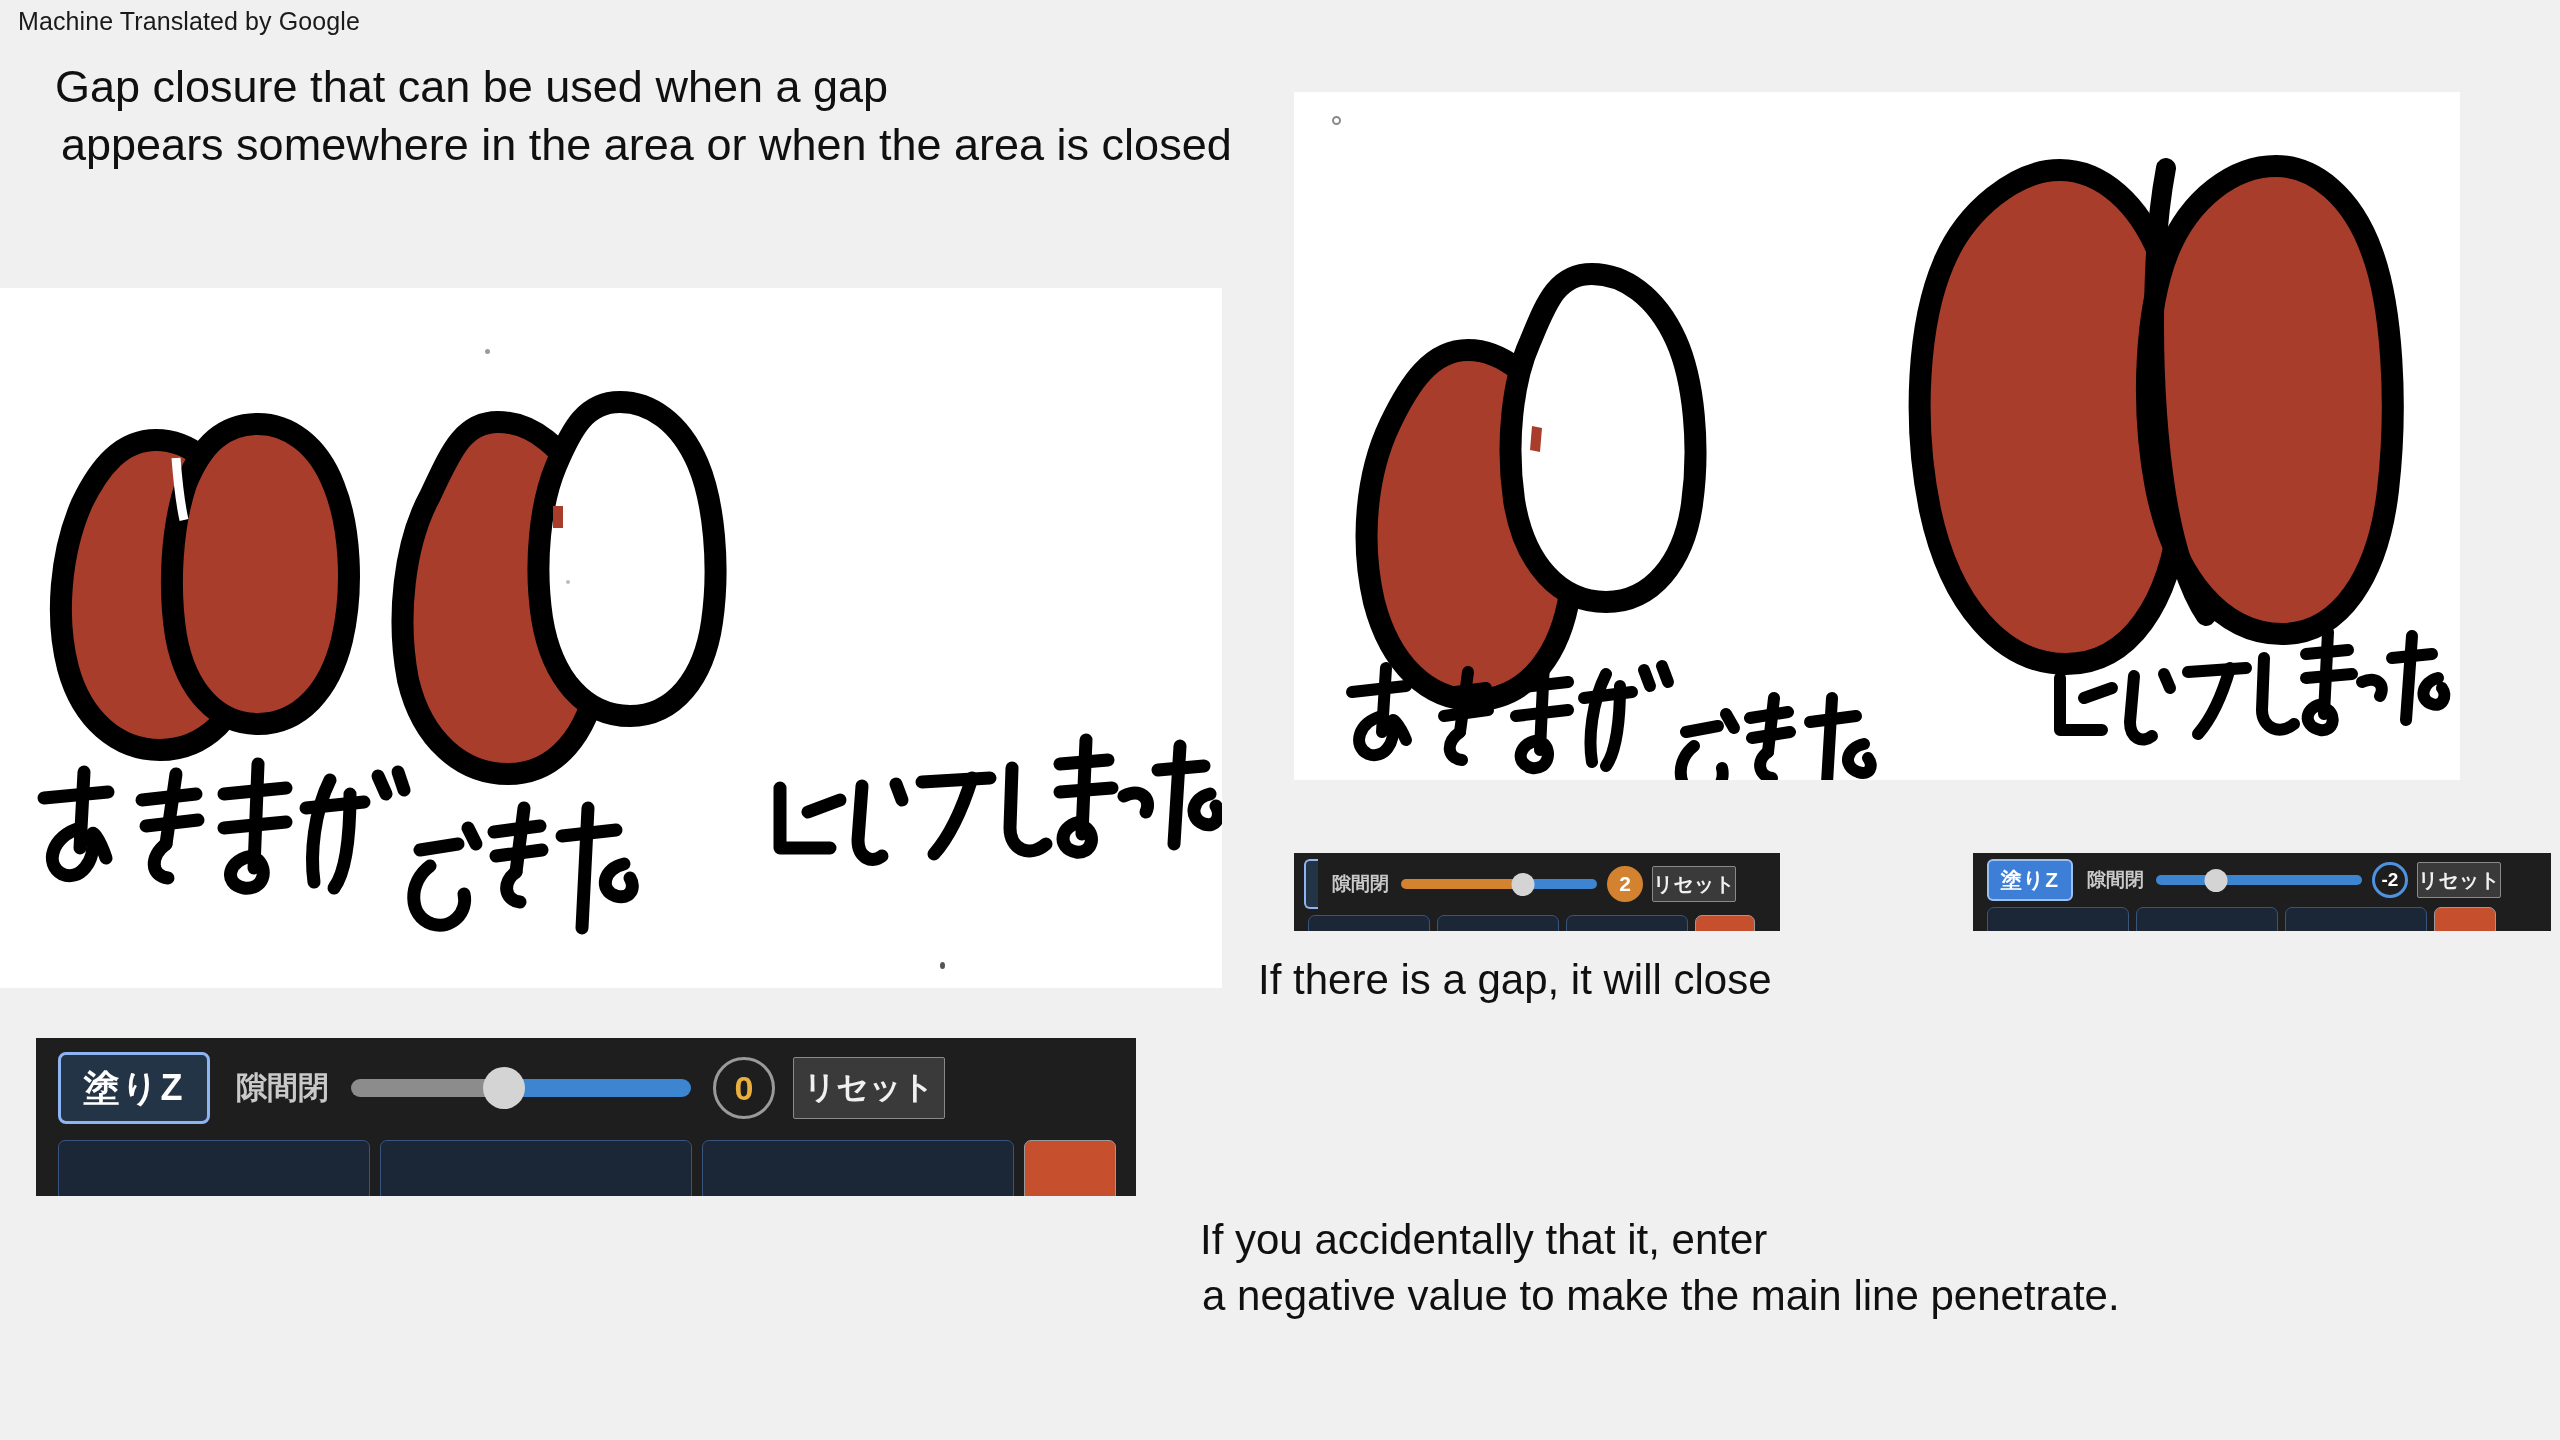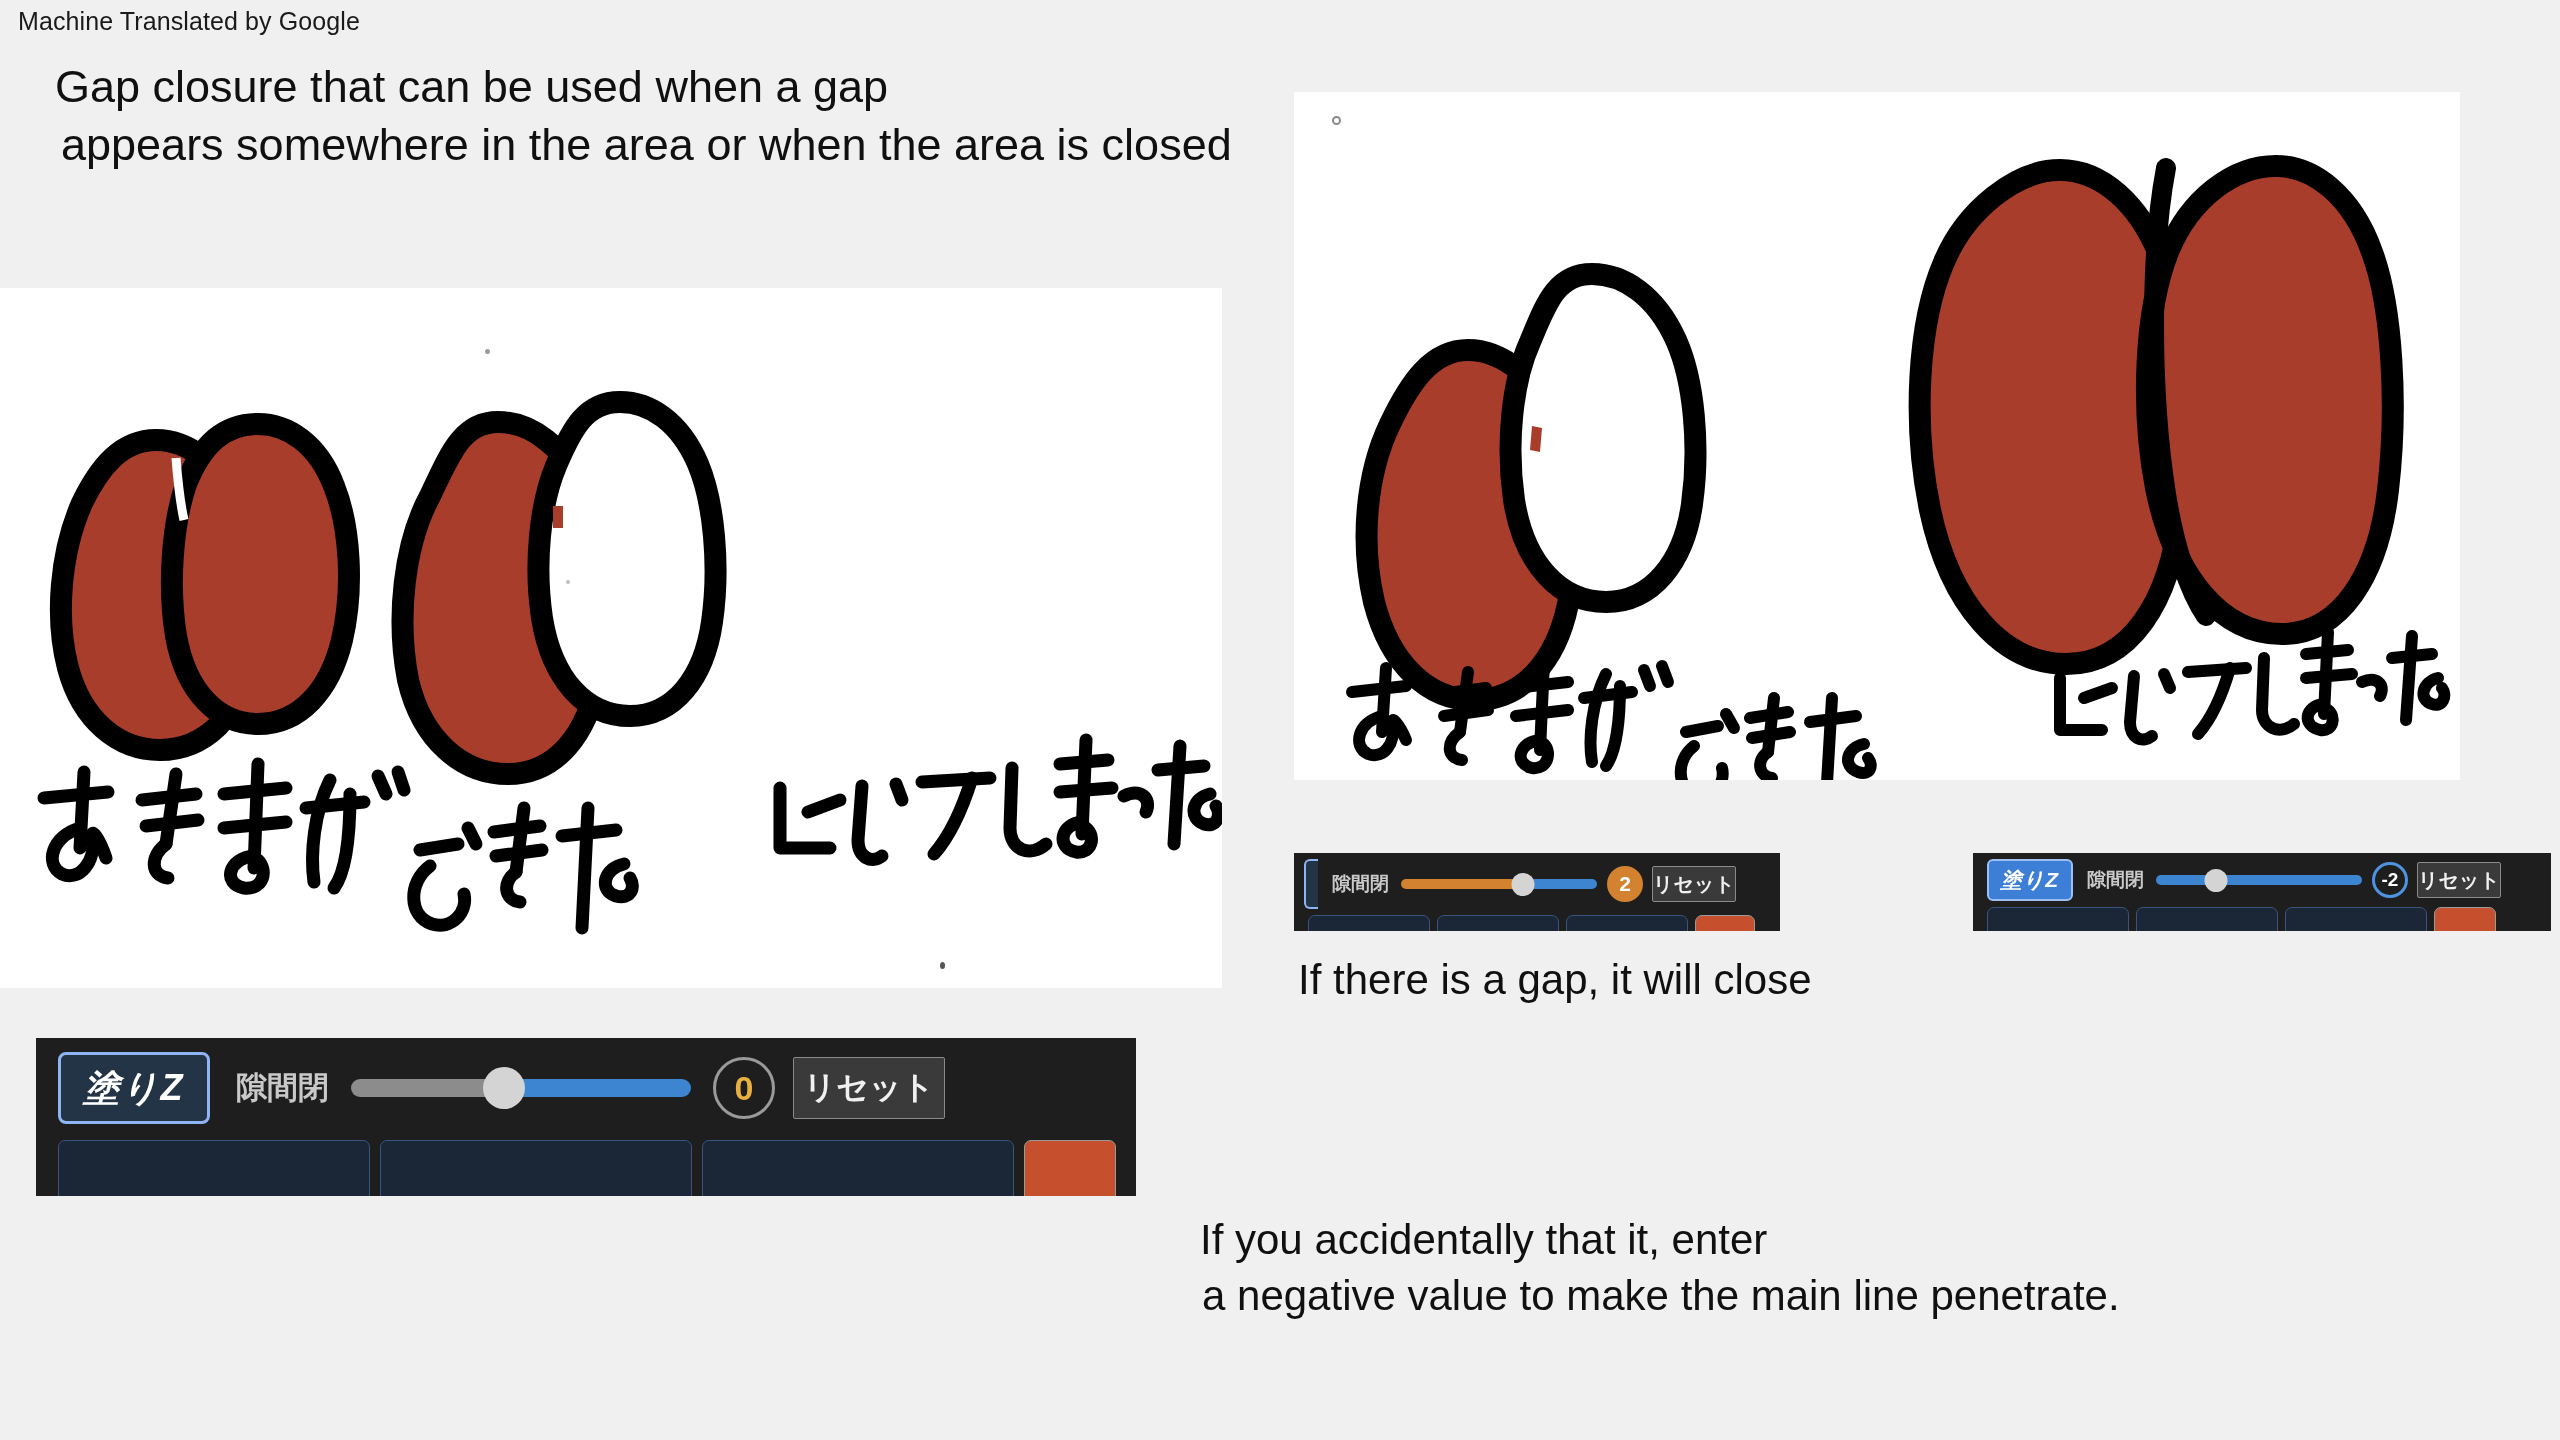--- a/index.html
+++ b/index.html
@@ -32,21 +32,21 @@
   #headline .ln{display:block;}
   #headline .ln2{padding-left:6px;}
 
   
   .para{
     font-size:42px;
     color:#101010;
     line-height:1.33;
   }
   .para .ln{display:block;}
-  #para-positive{left:1258px;top:952px;width:900px;margin-left:40px;}
+  #para-positive{left:1258px;top:952px;width:900px;}
   #para-positive .ln2{padding-left:2px;}
   #para-negative{left:1200px;top:1212px;width:1300px;}
   #para-negative .ln2{padding-left:2px;}
 
   
   .canvas-panel{
     background:#ffffff;
     overflow:hidden;
   }
   #canvas-left{left:0px;top:288px;width:1222px;height:700px;}
@@ -88,21 +88,20 @@
     border:1px solid #9a9a9a;
   }
 
   
   .btn-fillz{
     display:flex;align-items:center;justify-content:center;
     box-sizing:border-box;
     font-weight:bold;
     color:#ffffff;
     white-space:nowrap;
-    font-style:italic;
   }
   .btn-fillz.outline{
     background:#243447;
     border:3px solid #8fb4f2;
     border-radius:8px;
   }
   .btn-fillz.solid{
     background:#3d7fd6;
     border:2px solid #9dc0f2;
     border-radius:6px;

